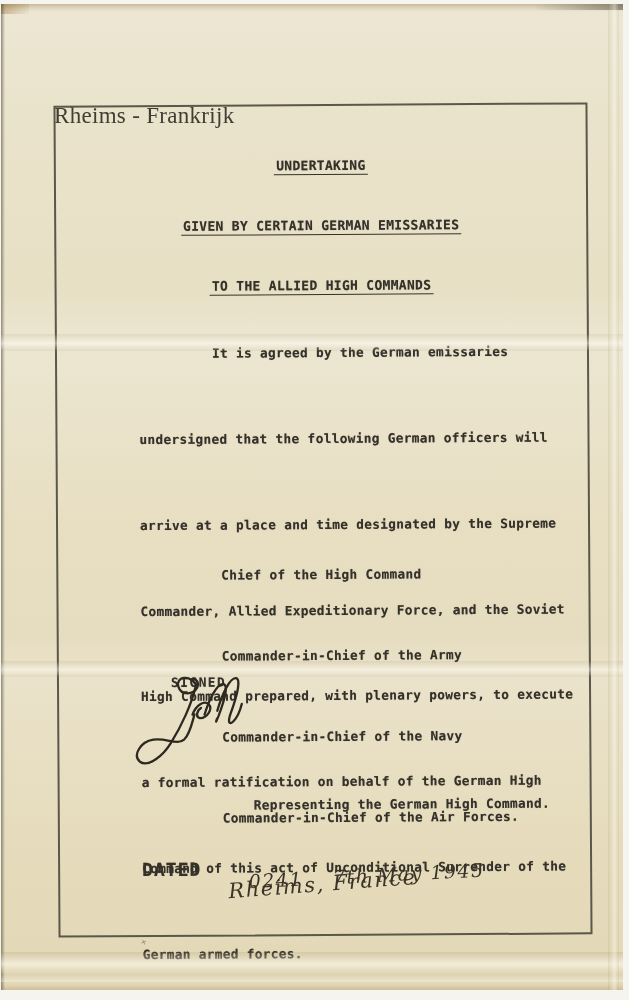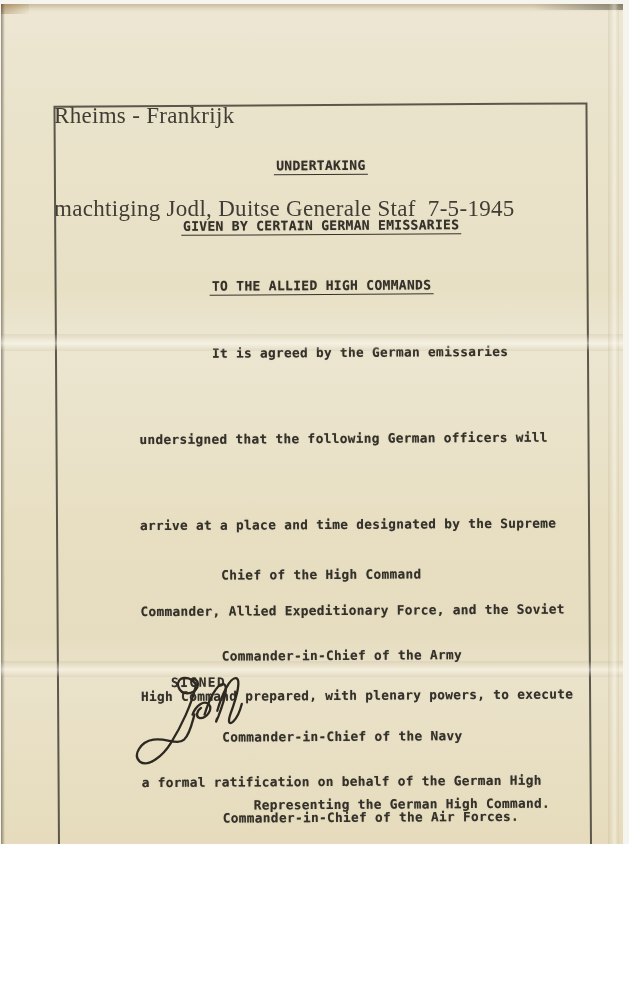--- a/index.html
+++ b/index.html
@@ -1,18 +1,18 @@
 <!DOCTYPE html>
 <html><head>
 <meta charset="utf-8">
 <style>
   html,body { margin:0; padding:0; }
   body { background:#ffffff; font-family:"Liberation Sans", sans-serif; }
 
-  .page { position:relative; width:629px; height:844px; background:#f6f4ee; overflow:hidden; }
+  .page { position:relative; width:629px; height:1000px; background:#f6f4ee; overflow:hidden; }
 
   .paper {
     position:absolute; left:1px; top:4px; width:622px; height:986px;
     background:linear-gradient(180deg,
       #ece6d3 0%, #eae3cb 12%, #e8e0c5 29%, #ece6d1 34%,
       #e8dfc3 52%, #e6ddc0 64%, #eae2ca 68%, #e6dcbd 84%, #e3d8b6 98%);
   }
 
   
   .edge-top    { position:absolute; left:0; right:0; top:0; height:8px;
@@ -83,21 +83,20 @@
   <div class="paper">
 
     <div class="edge-top"></div>
     <div class="smudge-tl"></div>
     <div class="smudge-tr"></div>
     <div class="edge-left"></div>
     <div class="edge-bottom"></div>
 
     <div class="caption">
       <div>Rheims - Frankrijk</div>
-      <div>machtiging Jodl, Duitse Generale Staf  7-5-1945</div>
     </div>
 
     <div class="frame">
 
       <div class="title-block type">
         <div class="title-line"><span class="u">UNDERTAKING</span></div>
         <div class="title-line"><span class="u">GIVEN BY CERTAIN GERMAN EMISSARIES</span></div>
         <div class="title-line"><span class="u">TO THE ALLIED HIGH COMMANDS</span></div>
       </div>
 

